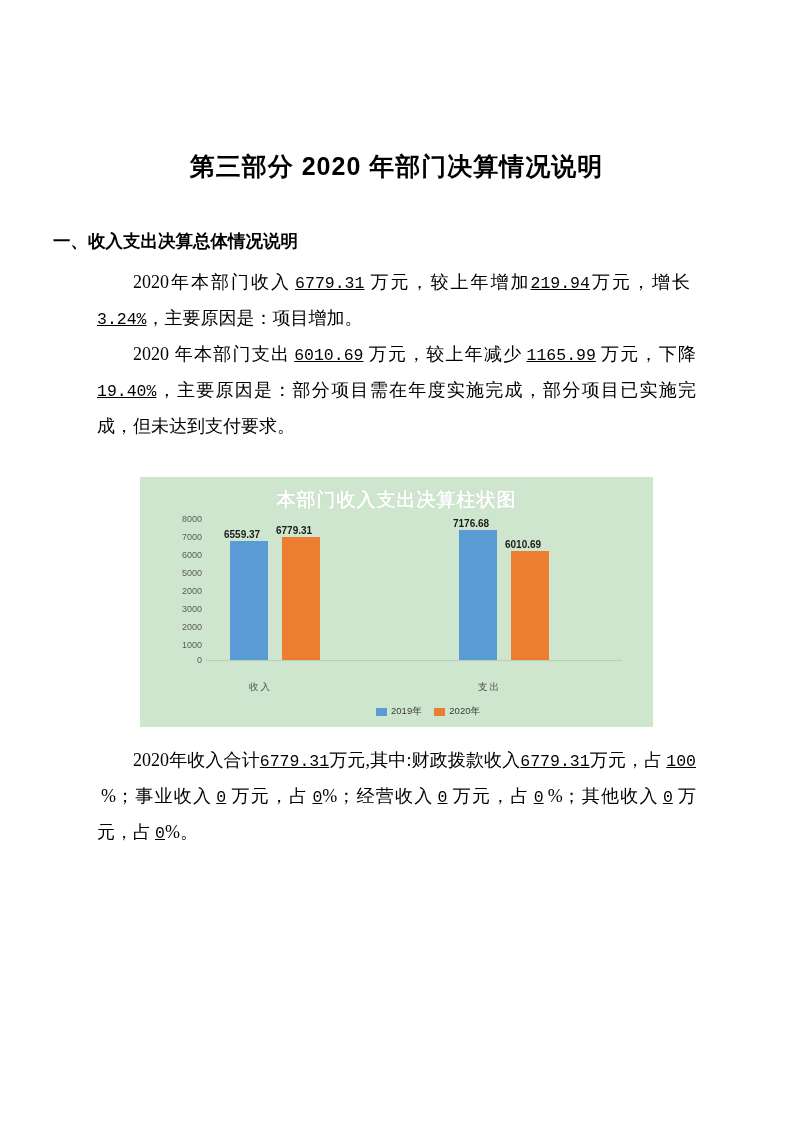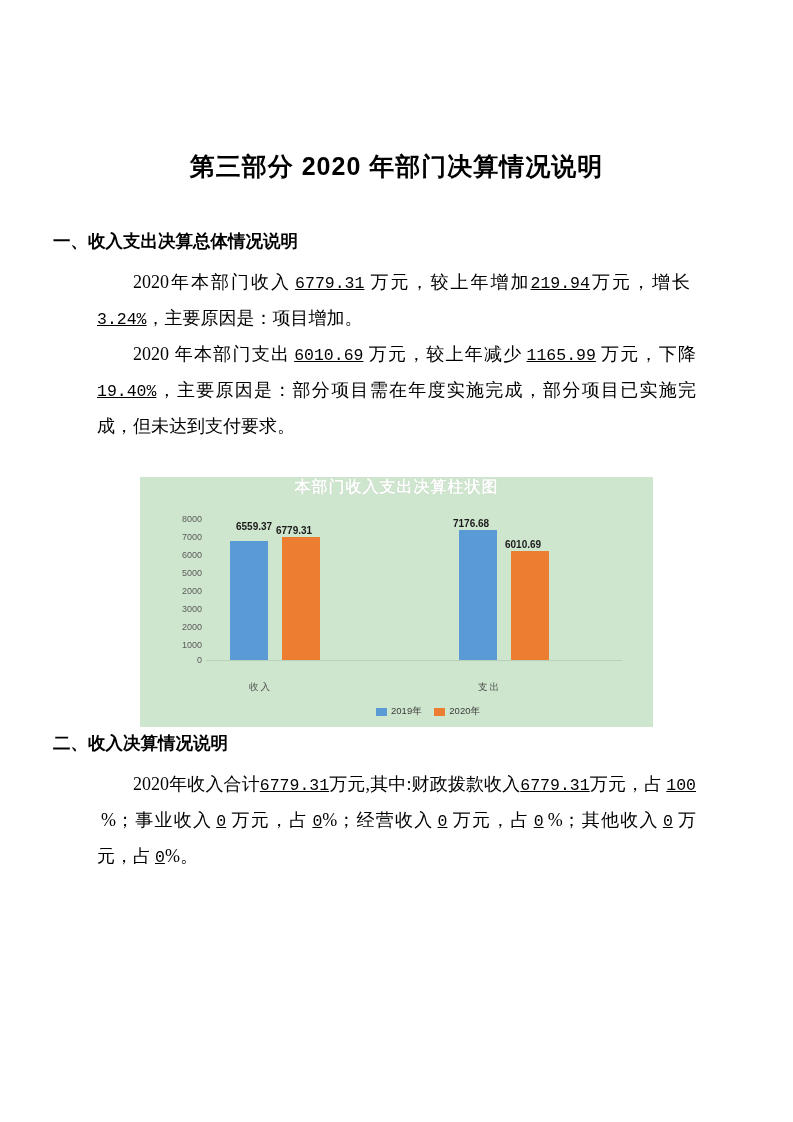--- a/index.html
+++ b/index.html
@@ -66,23 +66,24 @@
     top: 477px;
     width: 513px;
     height: 250px;
     background: #cfe6ce;
     box-sizing: border-box;
   }
   .chart-title {
     text-align: center;
     font-family: "Liberation Sans", sans-serif;
     font-weight: bold;
-    font-size: 16px;
+    font-size: 19px;
     color: #ffffff;
     letter-spacing: 1px;
+    padding-top: 10px;
     text-shadow: 0 0 1px rgba(0,0,0,0.15);
   }
   .plot {
     position: absolute;
     left: 0; top: 38px;
     width: 488px;
     height: 175px;
     padding-left: 8px;
   }
   .y-axis {
@@ -193,21 +194,21 @@
         <div class="y-tick" style="top:108px">2000</div>
         <div class="y-tick" style="top:126px">1000</div>
         <div class="y-tick" style="top:141px">0</div>
       </div>
 
       <div class="baseline"></div>
 
       <div class="plot-area">
 
         <div class="bar bar-2019" style="left:24px; width:38px; height:119px;"></div>
-        <div class="bar-label" style="left:18px; top:6px;margin-left:12px;">6559.37</div>
+        <div class="bar-label" style="left:18px; top:14px;">6559.37</div>
 
         <div class="bar bar-2020" style="left:76px; width:38px; height:123px;"></div>
         <div class="bar-label" style="left:70px; top:10px;">6779.31</div>
 
         <div class="cat-label" style="left:43px;">收入</div>
 
         <div class="bar bar-2019" style="left:253px; width:38px; height:130px;"></div>
         <div class="bar-label" style="left:247px; top:3px;">7176.68</div>
 
         <div class="bar bar-2020" style="left:305px; width:38px; height:109px;"></div>
@@ -218,19 +219,18 @@
     </div>
 
     <div class="legend">
       <span class="key k2019"></span><span class="legend-text">2019年</span>
       <span class="key k2020"></span><span class="legend-text">2020年</span>
     </div>
   </div>
 
   <div style="height:288px"></div>
 
-  <p class="section-heading">二、收入决算情况说明</p>
 
   <div style="height:12px"></div>
 
   <p class="para"><span class="indent"></span><span>2020年收入合计</span><span class="u">6779.31</span><span>万元,其中:财政拨款收入</span><span class="u">6779.31</span><span>万元，占</span><span class="gap"></span><span class="u">100</span><span class="gap"></span><span>%；事业收入</span><span class="gap"></span><span class="u">0</span><span class="gap"></span><span>万元，占</span><span class="gap"></span><span class="u">0</span><span>%；经营收入</span><span class="gap"></span><span class="u">0</span><span class="gap"></span><span>万元，占</span><span class="gap"></span><span class="u">0</span><span class="gap"></span><span>%；其他收入</span><span class="gap"></span><span class="u">0</span><span class="gap"></span><span>万元，占</span><span class="gap"></span><span class="u">0</span><span>%。</span></p>
 
 </div>
 
 </body></html>

